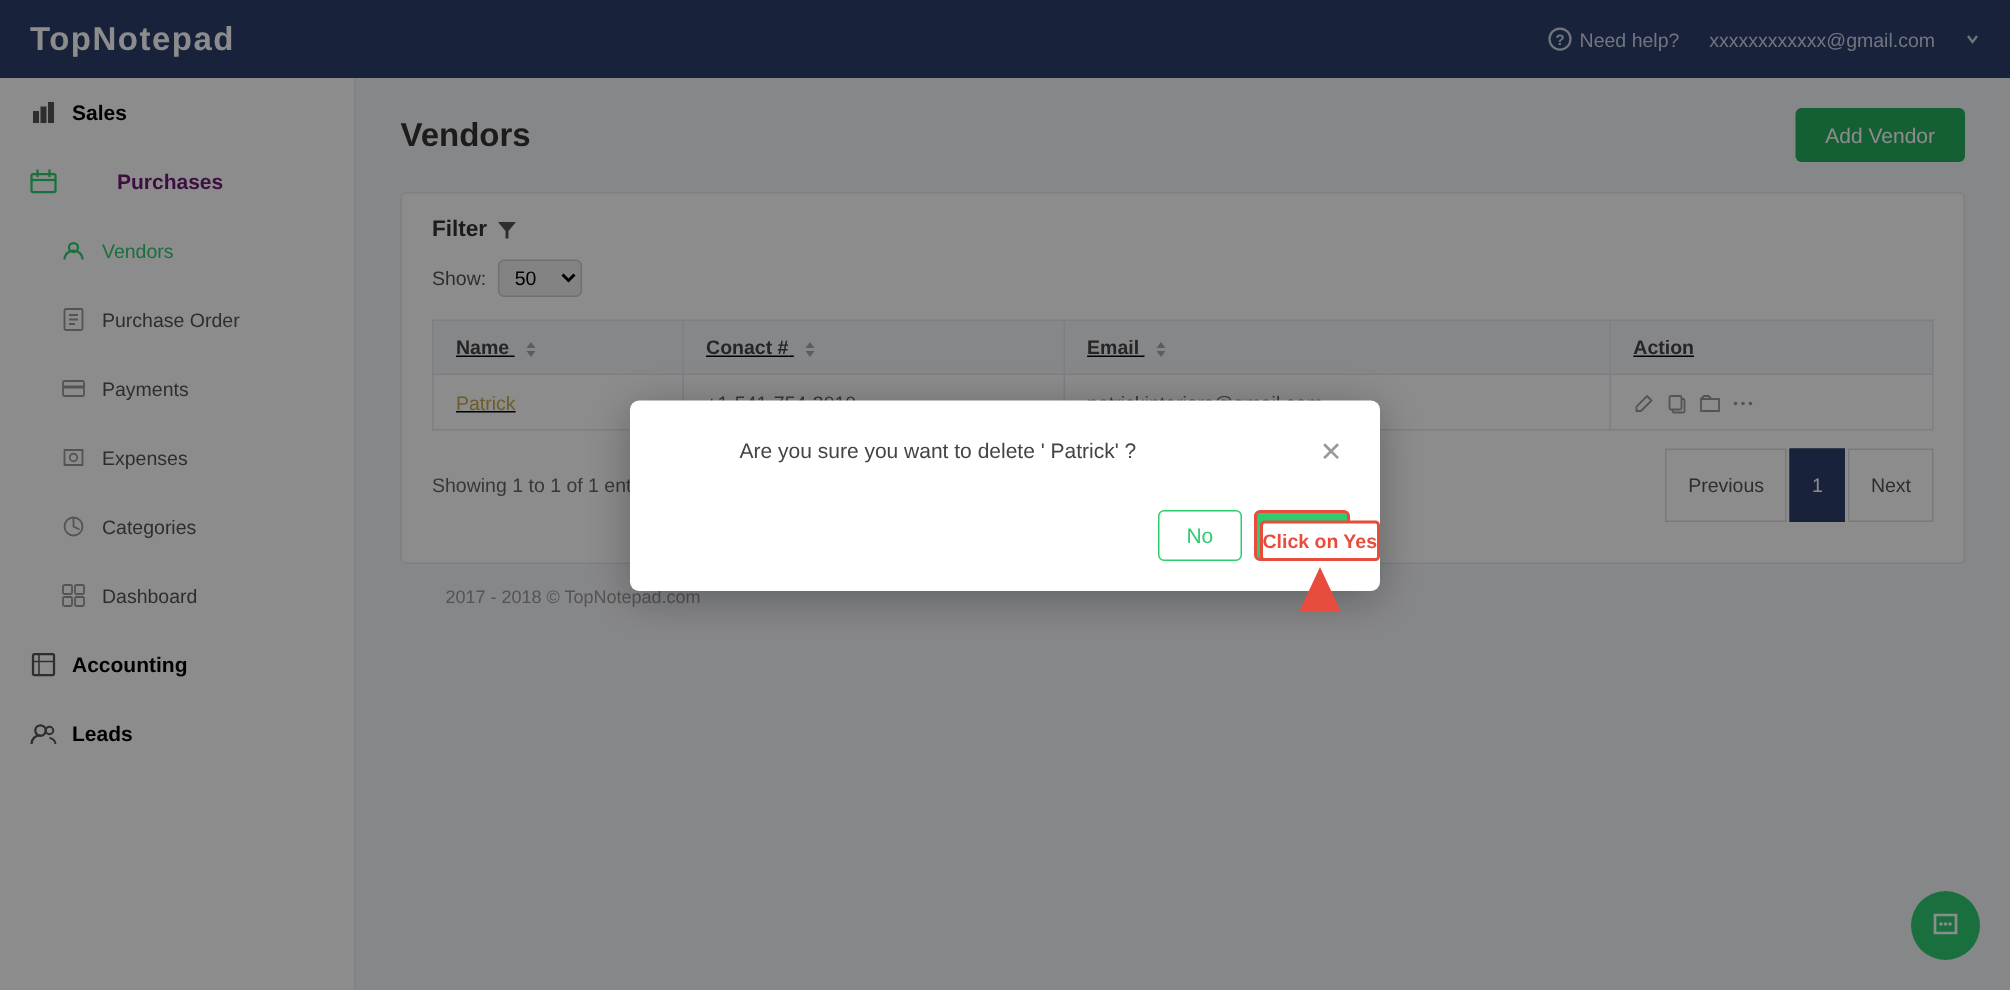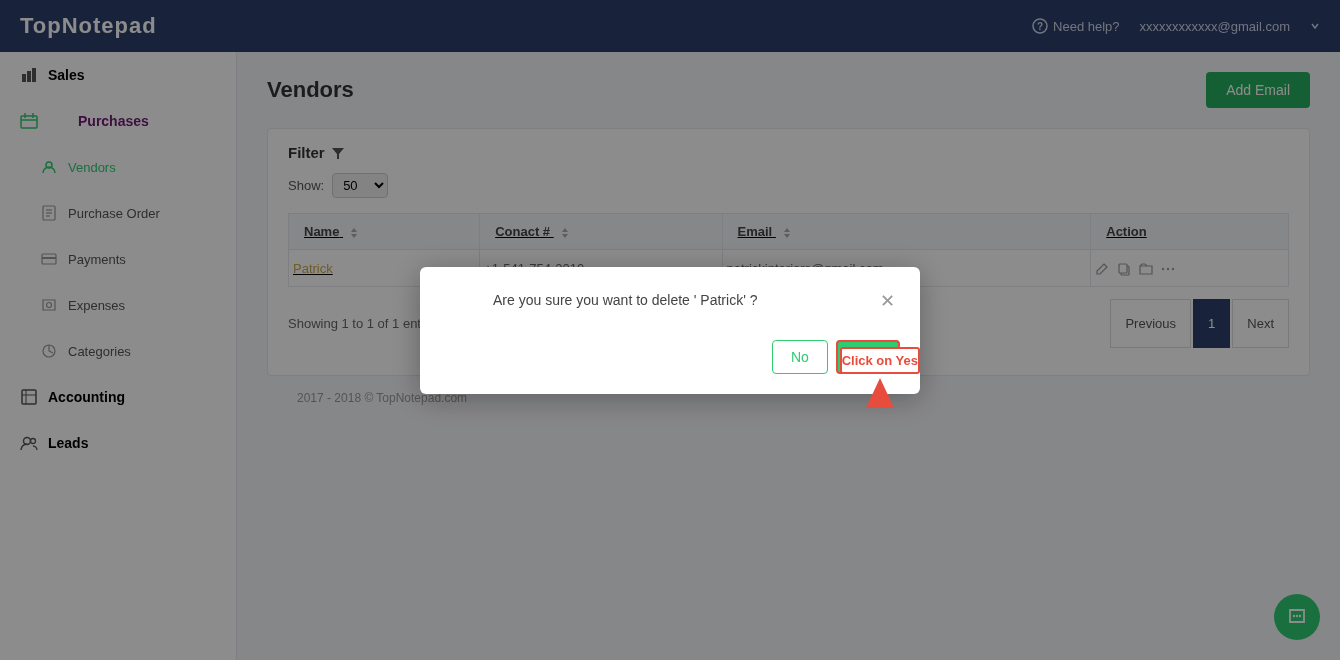--- a/index.html
+++ b/index.html
@@ -158,21 +158,21 @@
       background: #f5f6fa;
       border: 1px solid #e4e7ed;
       padding: 10px 15px;
       text-align: left;
       font-weight: 600;
       color: #444;
       font-size: 13px;
     }
     .vendor-table td {
       border: 1px solid #e4e7ed;
-      padding: 10px 4px;
+      padding: 10px 15px;
       color: #666;
       font-size: 13px;
       background: #fff;
     }
     .vendor-table td.name-cell { color: #c8a84b; }
 
     
     .action-icons {
       display: flex;
       gap: 8px;
@@ -424,20 +424,31 @@
     <div class="sidebar-item sub-item">
       <span class="sidebar-icon">
         <svg width="16" height="16" viewBox="0 0 16 16" fill="none">
           <circle cx="8" cy="8" r="6" stroke="#999" stroke-width="1.2"></circle>
           <path d="M8 2v6l4 2" stroke="#999" stroke-width="1.2"></path>
         </svg>
       </span>
       <span>Categories</span>
     </div>
 
+    <div class="sidebar-item sub-item">
+      <span class="sidebar-icon">
+        <svg width="16" height="16" viewBox="0 0 16 16" fill="none">
+          <rect x="1" y="1" width="6" height="6" rx="1" stroke="#999" stroke-width="1.2"></rect>
+          <rect x="9" y="1" width="6" height="6" rx="1" stroke="#999" stroke-width="1.2"></rect>
+          <rect x="1" y="9" width="6" height="6" rx="1" stroke="#999" stroke-width="1.2"></rect>
+          <rect x="9" y="9" width="6" height="6" rx="1" stroke="#999" stroke-width="1.2"></rect>
+        </svg>
+      </span>
+      <span>Dashboard</span>
+    </div>
 
     <div class="sidebar-item section-header">
       <span class="sidebar-icon">
         <svg width="18" height="18" viewBox="0 0 18 18" fill="none">
           <rect x="2" y="2" width="14" height="14" rx="1" stroke="#555" stroke-width="1.5"></rect>
           <line x1="6" y1="2" x2="6" y2="16" stroke="#555" stroke-width="1"></line>
           <line x1="2" y1="7" x2="16" y2="7" stroke="#555" stroke-width="1"></line>
         </svg>
       </span>
       <span>Accounting</span>
@@ -452,21 +463,21 @@
           <path d="M13 12c2.2.2 4 2 4 4" stroke="#555" stroke-width="1.3" fill="none"></path>
         </svg>
       </span>
       <span>Leads</span>
     </div>
   </div>
 
   <div class="main">
     <div class="page-header">
       <h1 class="page-title">Vendors</h1>
-      <button class="btn-add">Add Email</button>
+      <button class="btn-add">Add Vendor</button>
     </div>
 
     <div class="filter-section">
       <div class="filter-title">
         <span>Filter</span>
         <svg width="14" height="14" viewBox="0 0 14 14" fill="none">
           <polygon points="1,2 13,2 8,8 8,13 6,13 6,8" fill="#555"></polygon>
         </svg>
       </div>
 

